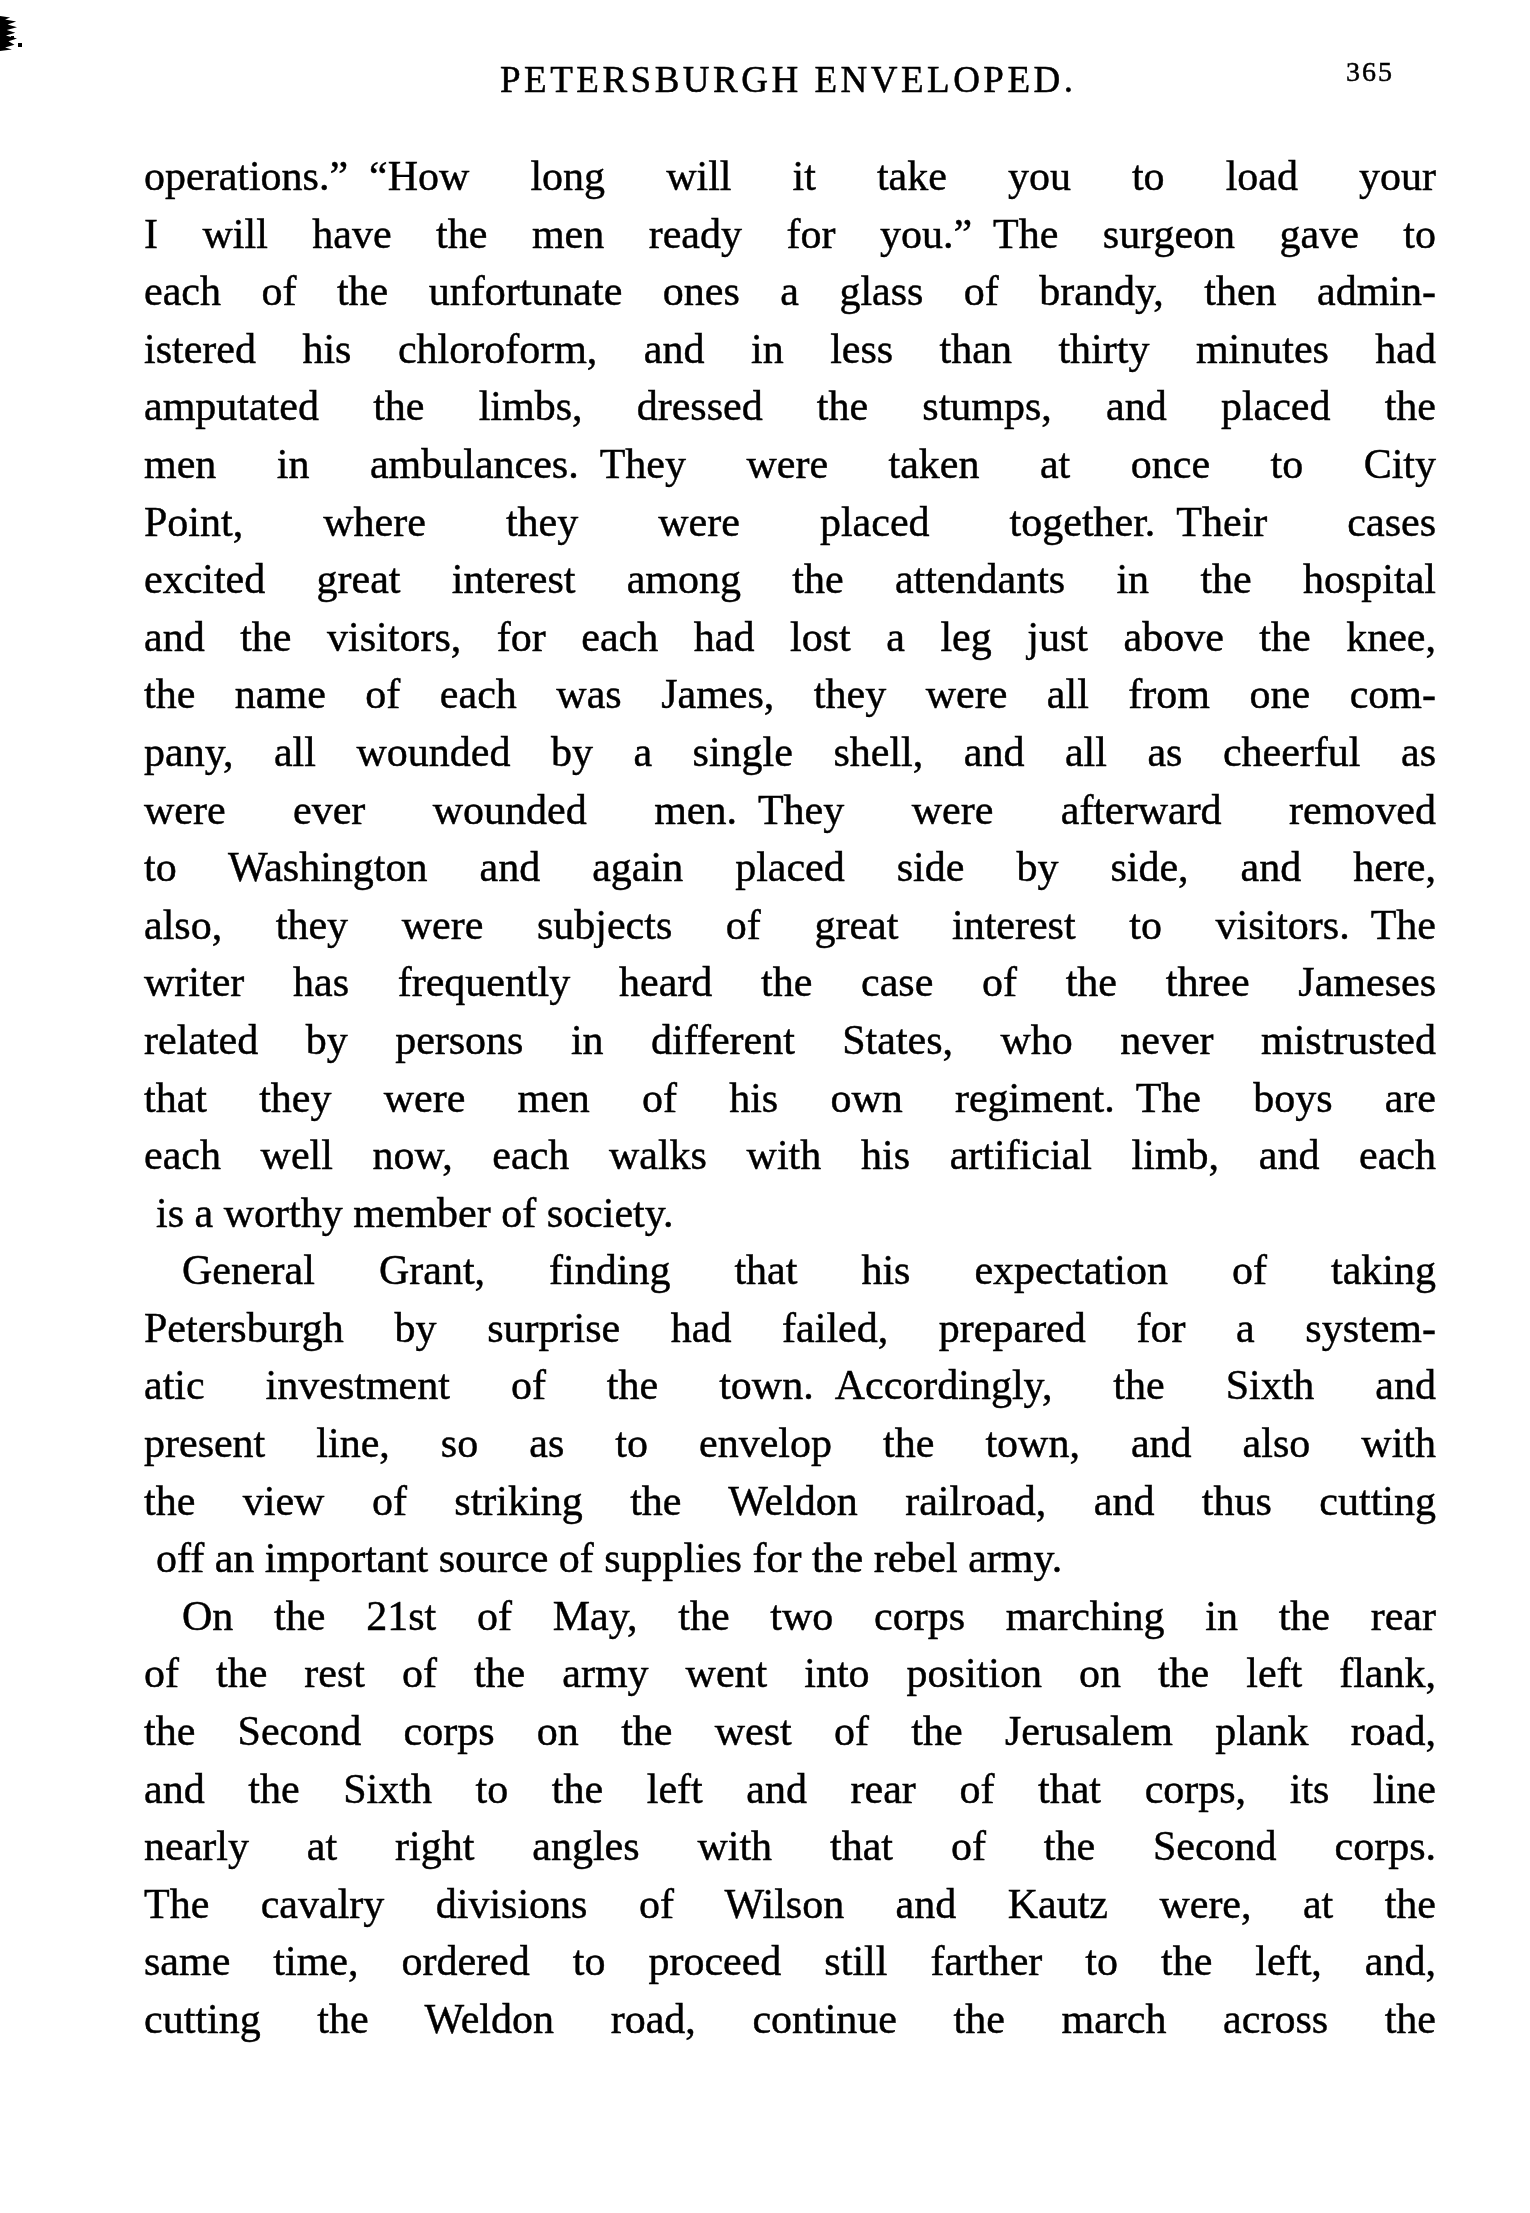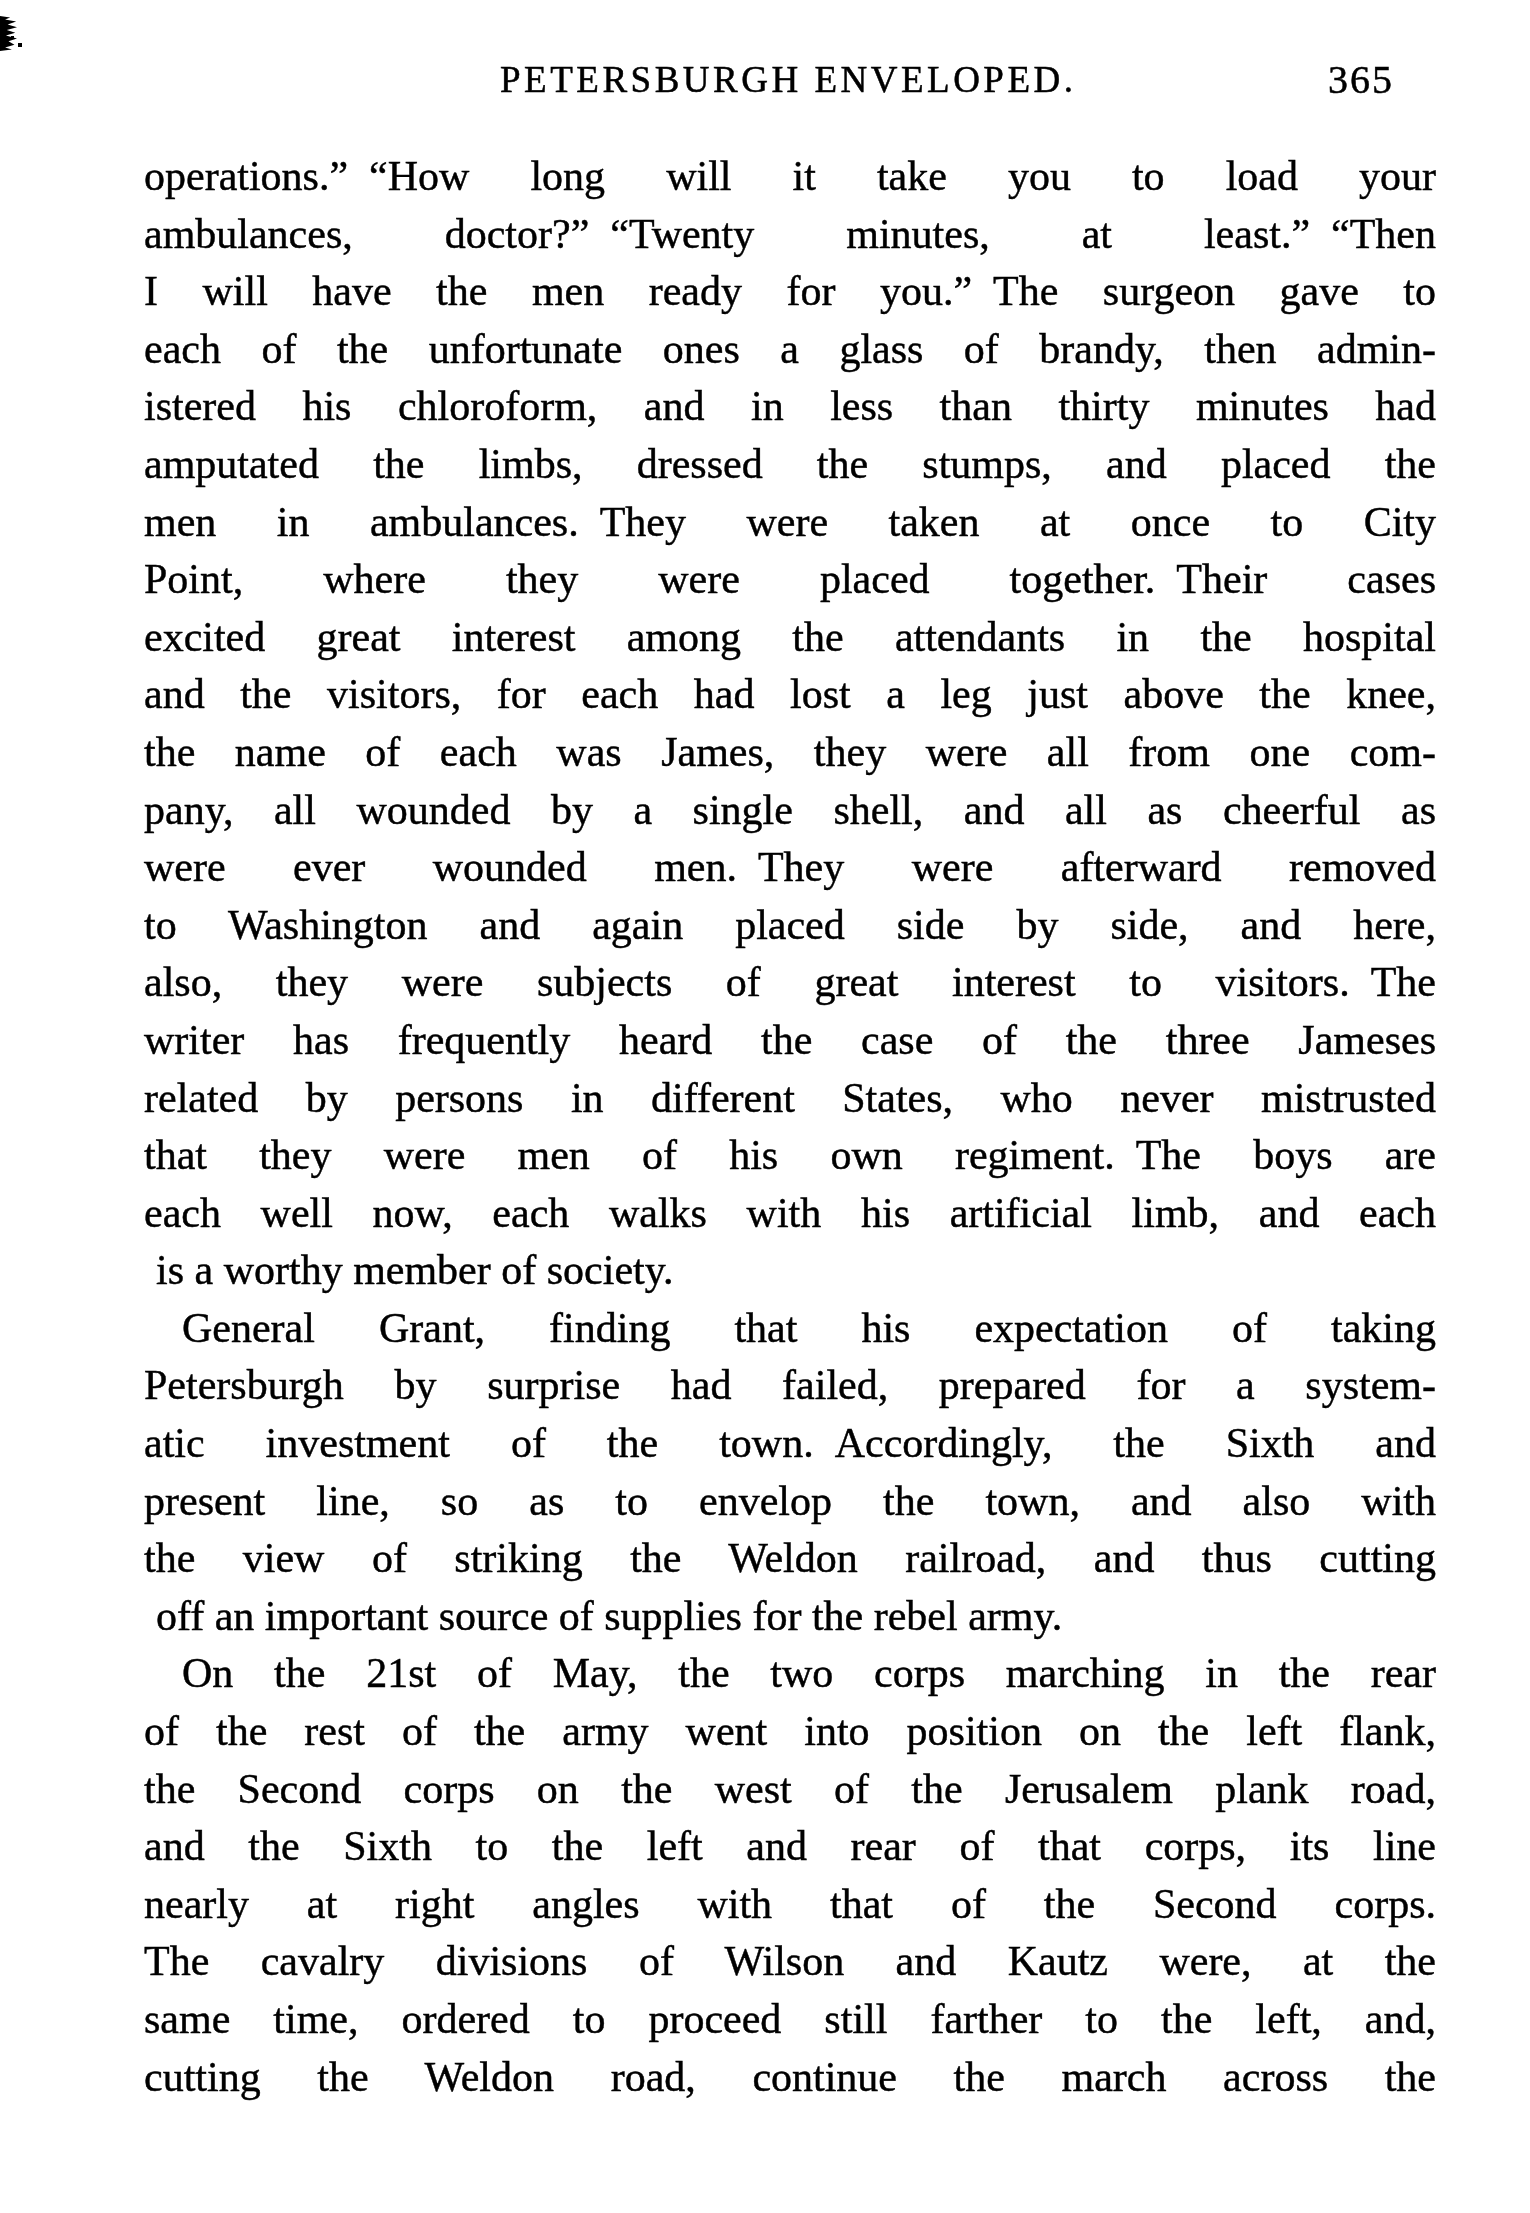--- a/index.html
+++ b/index.html
@@ -45,21 +45,21 @@
     top: 2px;
     font-size: 37px;
     letter-spacing: 3.5px;
     white-space: nowrap;
     -webkit-text-stroke: 0.5px #000;
   }
   .folio {
     position: absolute;
     right: 38px;
     top: 0;
-    font-size: 40px;
+    font-size: 28px;
     letter-spacing: 2px;
     -webkit-text-stroke: 0.5px #000;
   }
 
   .body-text {
     position: absolute;
     left: 144px;
     top: 148px;
     width: 1292px;
     font-size: 42px;
@@ -87,21 +87,20 @@
   <div class="speck1"></div>
   <div class="speck2"></div>
 
   <div class="running-header">
     <span class="running-title">PETERSBURGH ENVELOPED.</span>
     <span class="folio">365</span>
   </div>
 
   <div class="body-text">
       <div class="line">operations.” “How long will it take you to load your</div>
-      <div class="line">ambulances, doctor?” “Twenty minutes, at least.” “Then</div>
       <div class="line">I will have the men ready for you.” The surgeon gave to</div>
       <div class="line">each of the unfortunate ones a glass of brandy, then admin-</div>
       <div class="line">istered his chloroform, and in less than thirty minutes had</div>
       <div class="line">amputated the limbs, dressed the stumps, and placed the</div>
       <div class="line">men in ambulances. They were taken at once to City</div>
       <div class="line">Point, where they were placed together. Their cases</div>
       <div class="line">excited great interest among the attendants in the hospital</div>
       <div class="line">and the visitors, for each had lost a leg just above the knee,</div>
       <div class="line">the name of each was James, they were all from one com-</div>
       <div class="line">pany, all wounded by a single shell, and all as cheerful as</div>

